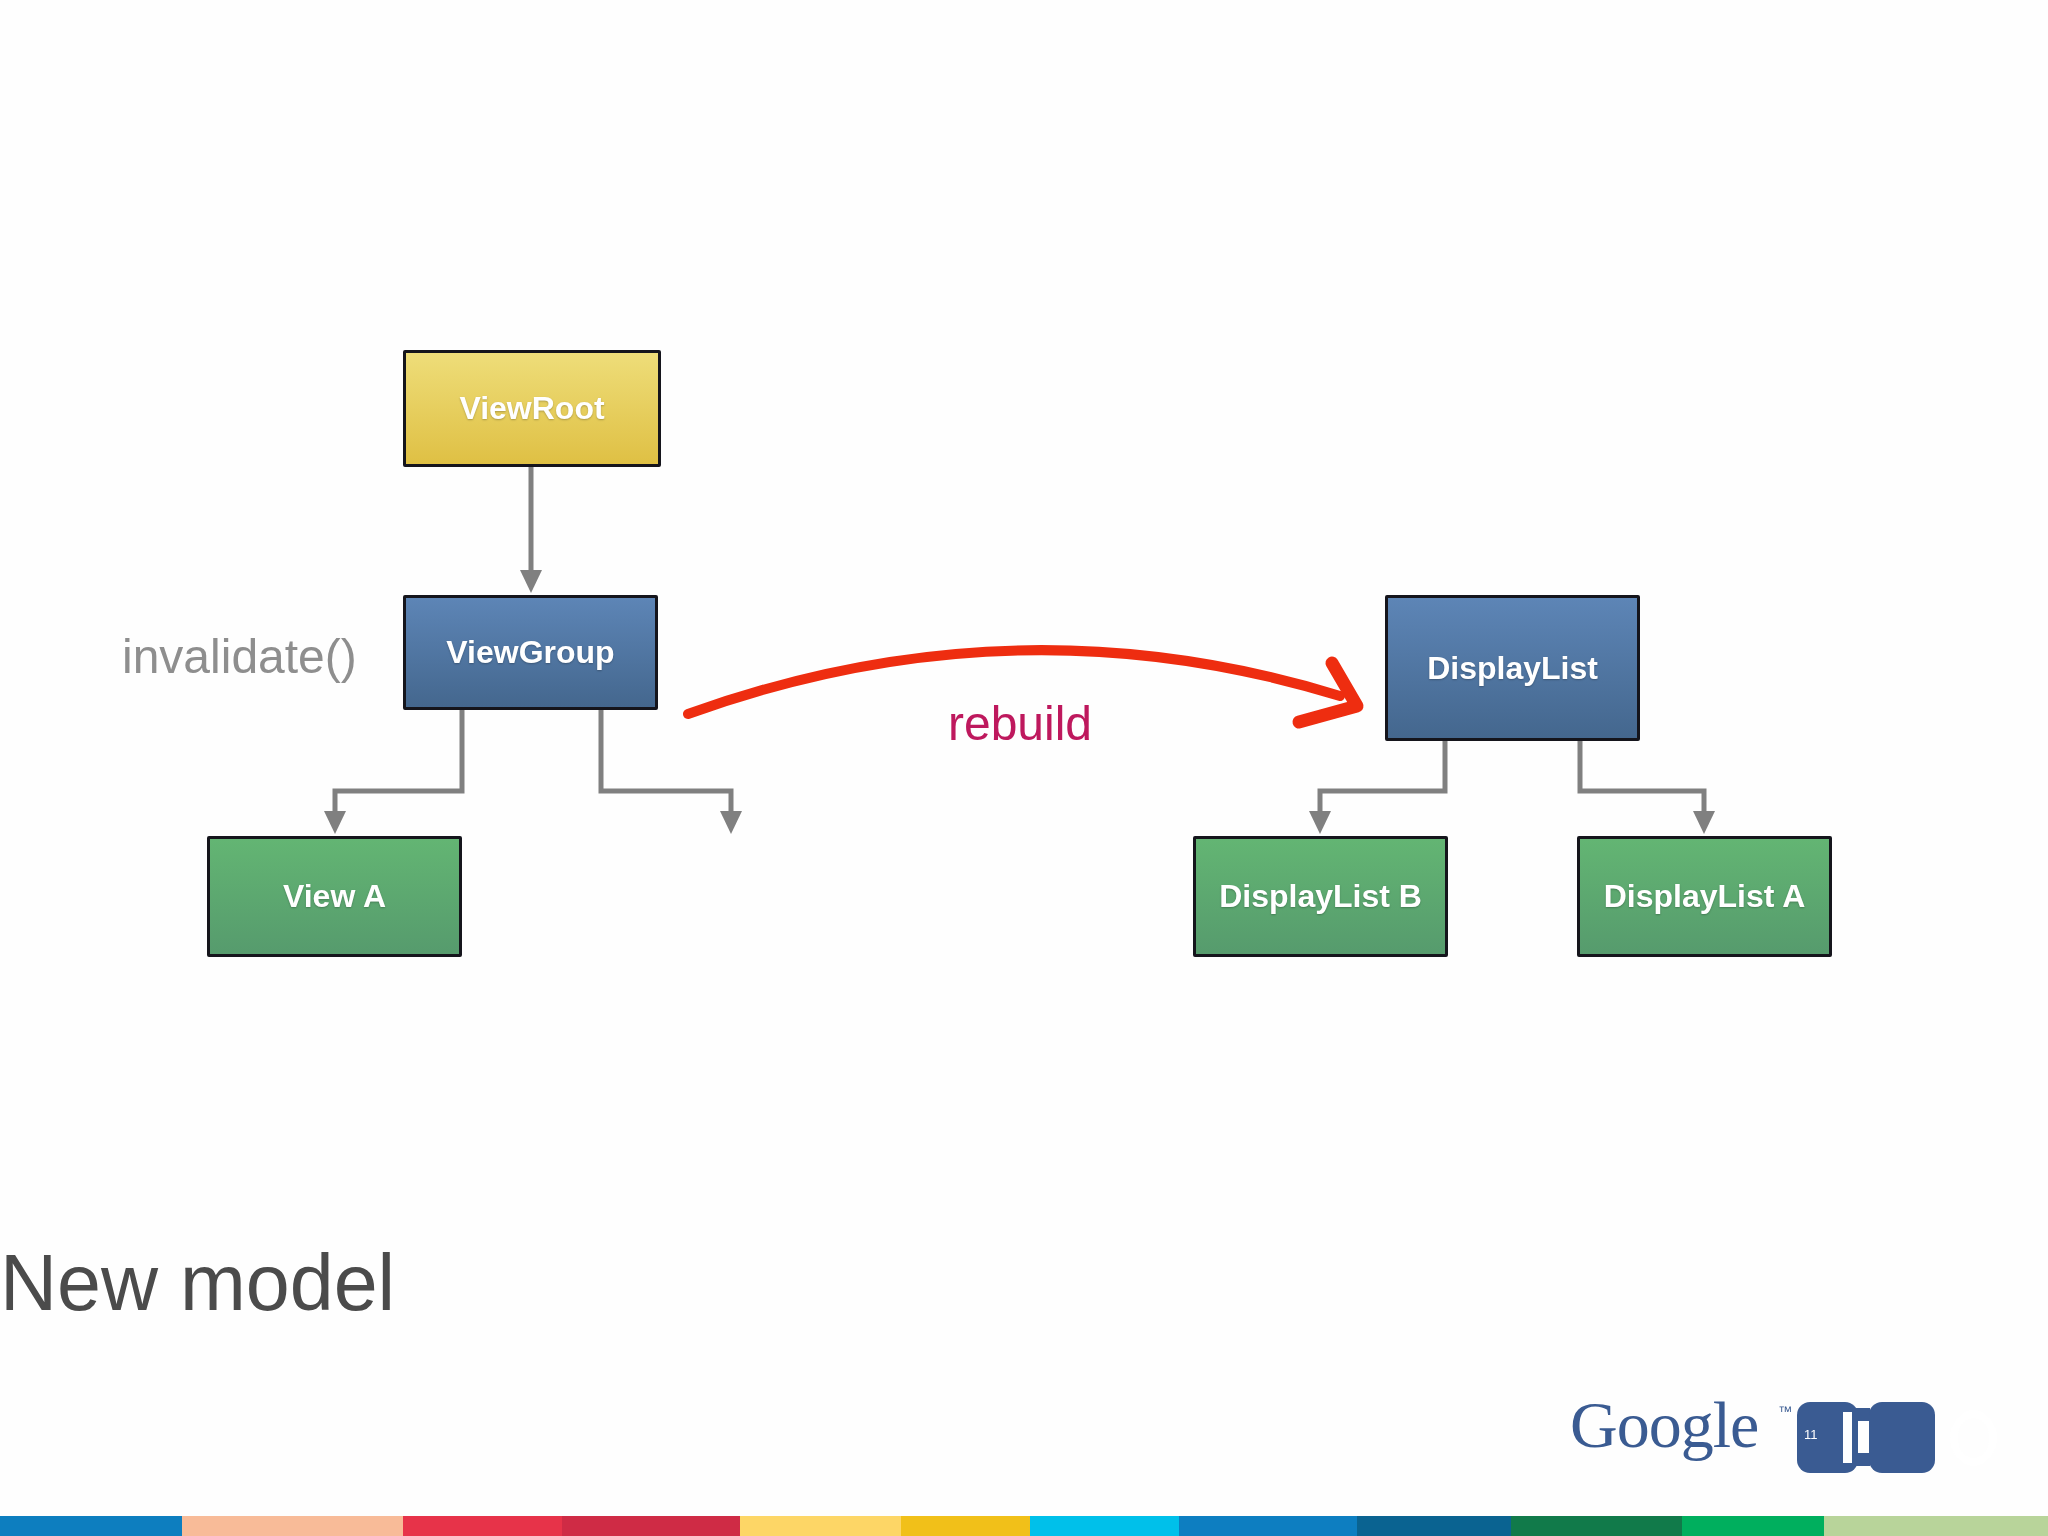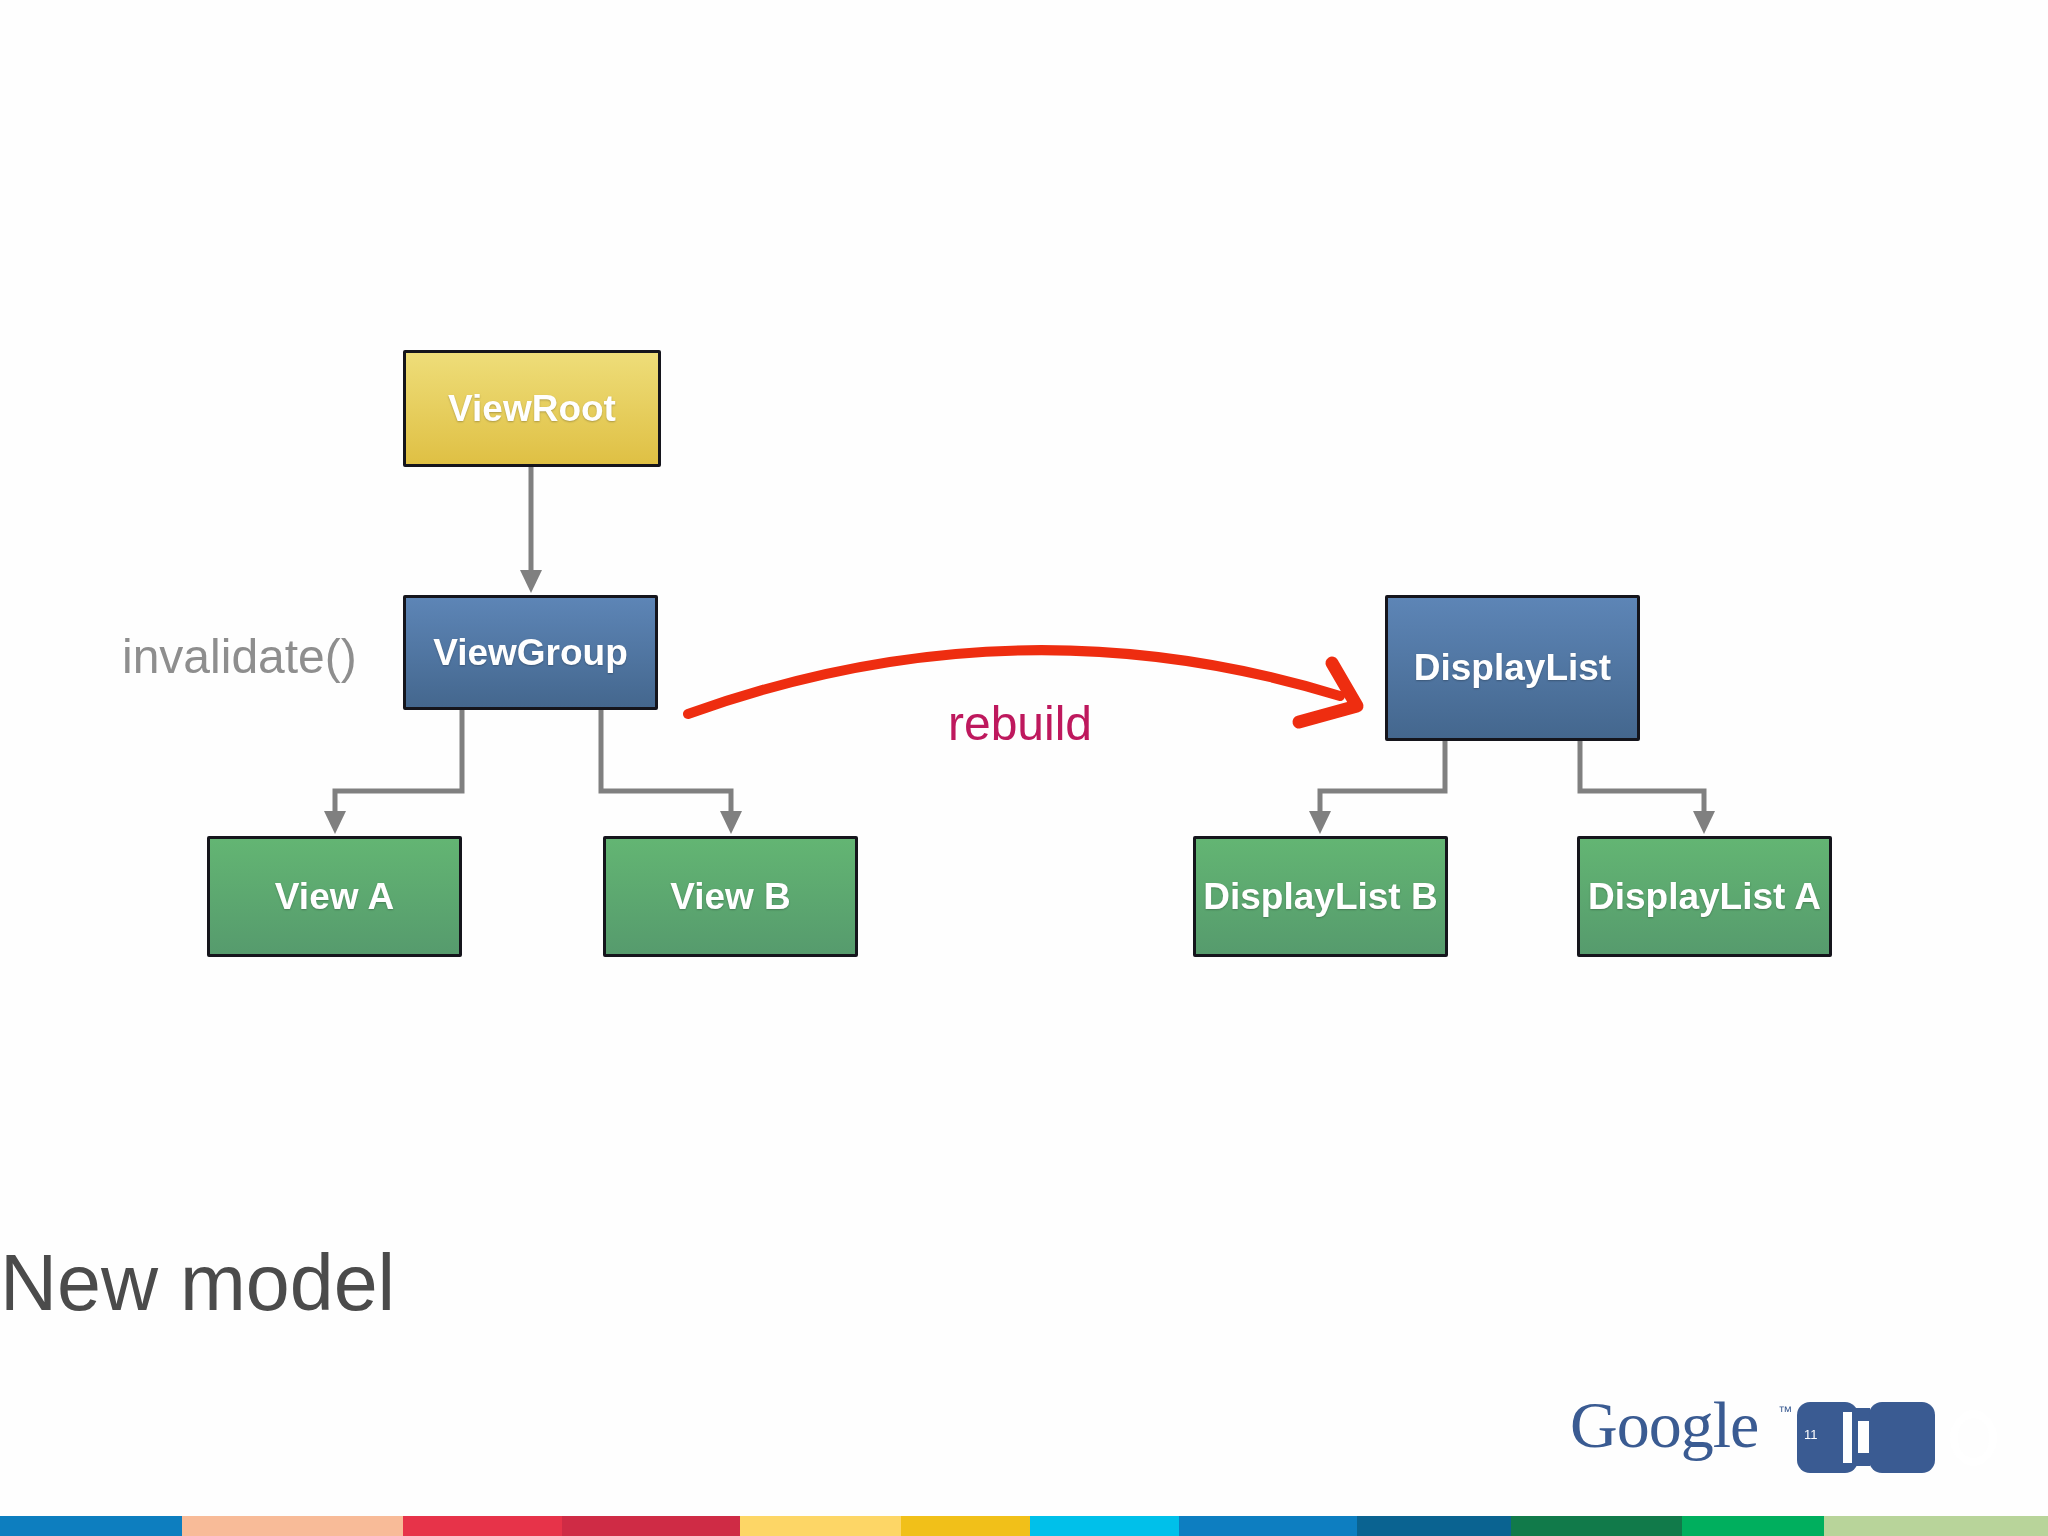--- a/index.html
+++ b/index.html
@@ -9,21 +9,21 @@
     background:#fefefe;
     overflow:hidden;
     font-family:"Liberation Sans","DejaVu Sans",sans-serif;
   }
   
   .node{
     position:absolute;
     border:3px solid #15151c;
     border-radius:2px;
     display:flex;align-items:center;justify-content:center;
-    color:#ffffff;font-weight:bold;font-size:37px;
+    color:#ffffff;font-weight:bold;font-size:32px;
     text-shadow:0 1px 2px rgba(0,0,0,0.25);
     box-sizing:border-box;
   }
   .node.yellow{background:linear-gradient(#eedd79,#dfc044);}
   .node.blue{background:linear-gradient(#5d85b6,#44678e);text-align:right;}
   .node.green{background:linear-gradient(#63b573,#569b6d);text-align:center;}
 
   #viewroot     {left:403px; top:350px; width:258px; height:117px;}
   #viewgroup    {left:403px; top:595px; width:255px; height:115px;}
   #view-a       {left:207px; top:836px; width:255px; height:121px;}
@@ -123,23 +123,20 @@
 
   <div class="node yellow" id="viewroot">
     <span>ViewRoot</span>
   </div>
   <div class="node blue" id="viewgroup">
     <span>ViewGroup</span>
   </div>
   <div class="node green" id="view-a">
     <span>View A</span>
   </div>
-  <div class="node green" id="view-b">
-    <span>View B</span>
-  </div>
   <div class="node blue" id="displaylist">
     <span>DisplayList</span>
   </div>
   <div class="node green" id="displaylist-b">
     <span>DisplayList B</span>
   </div>
   <div class="node green" id="displaylist-a">
     <span>DisplayList A</span>
   </div>
 

